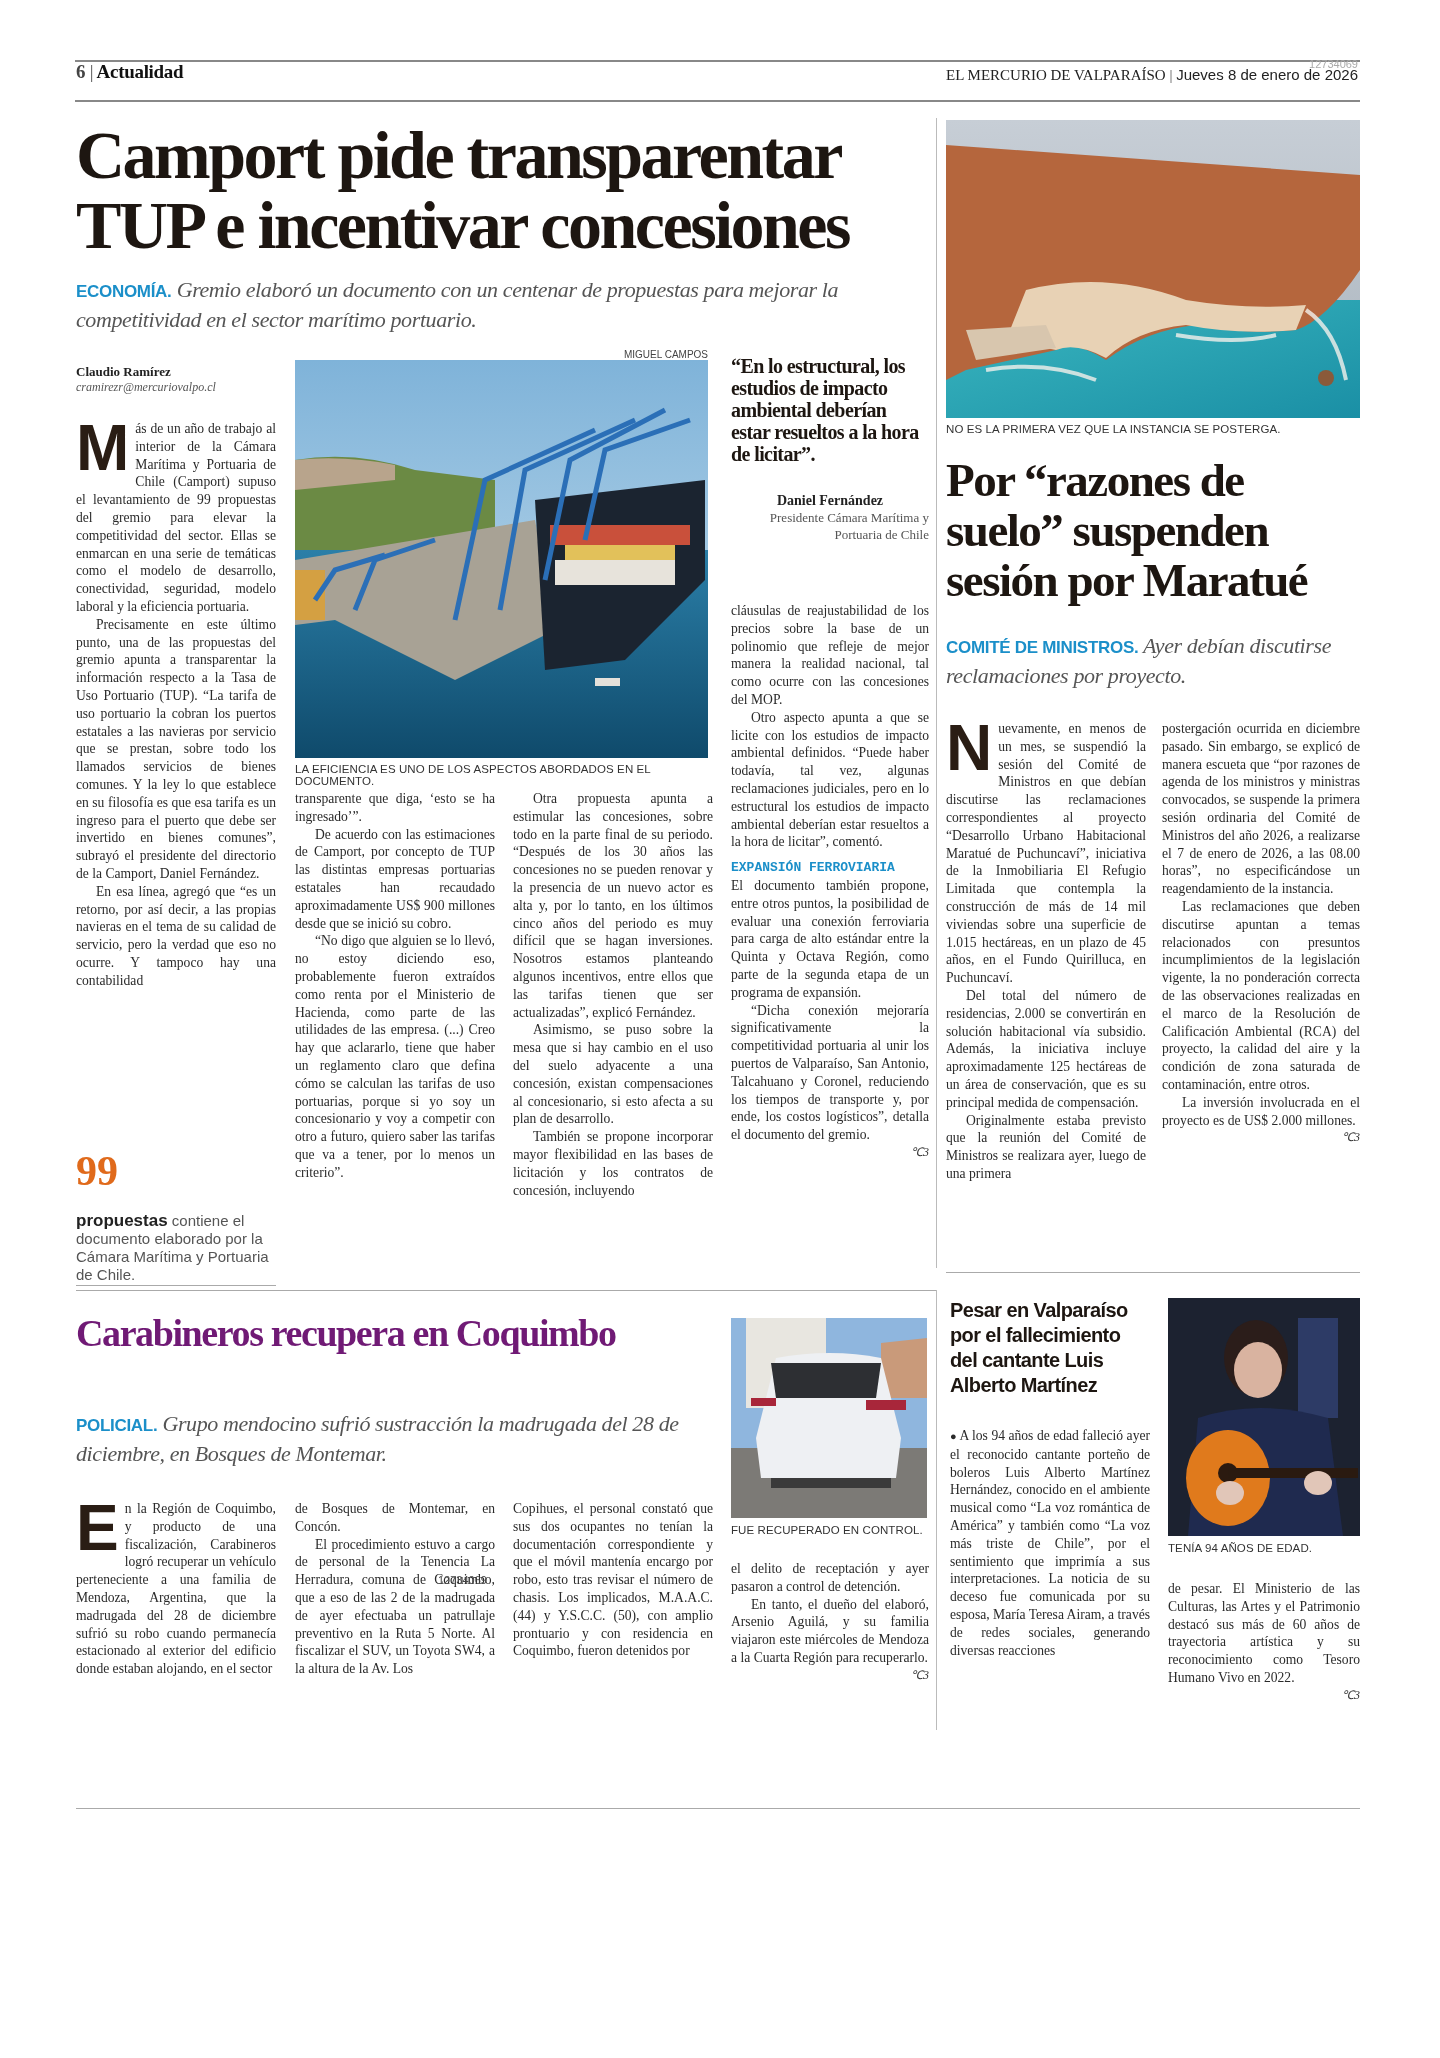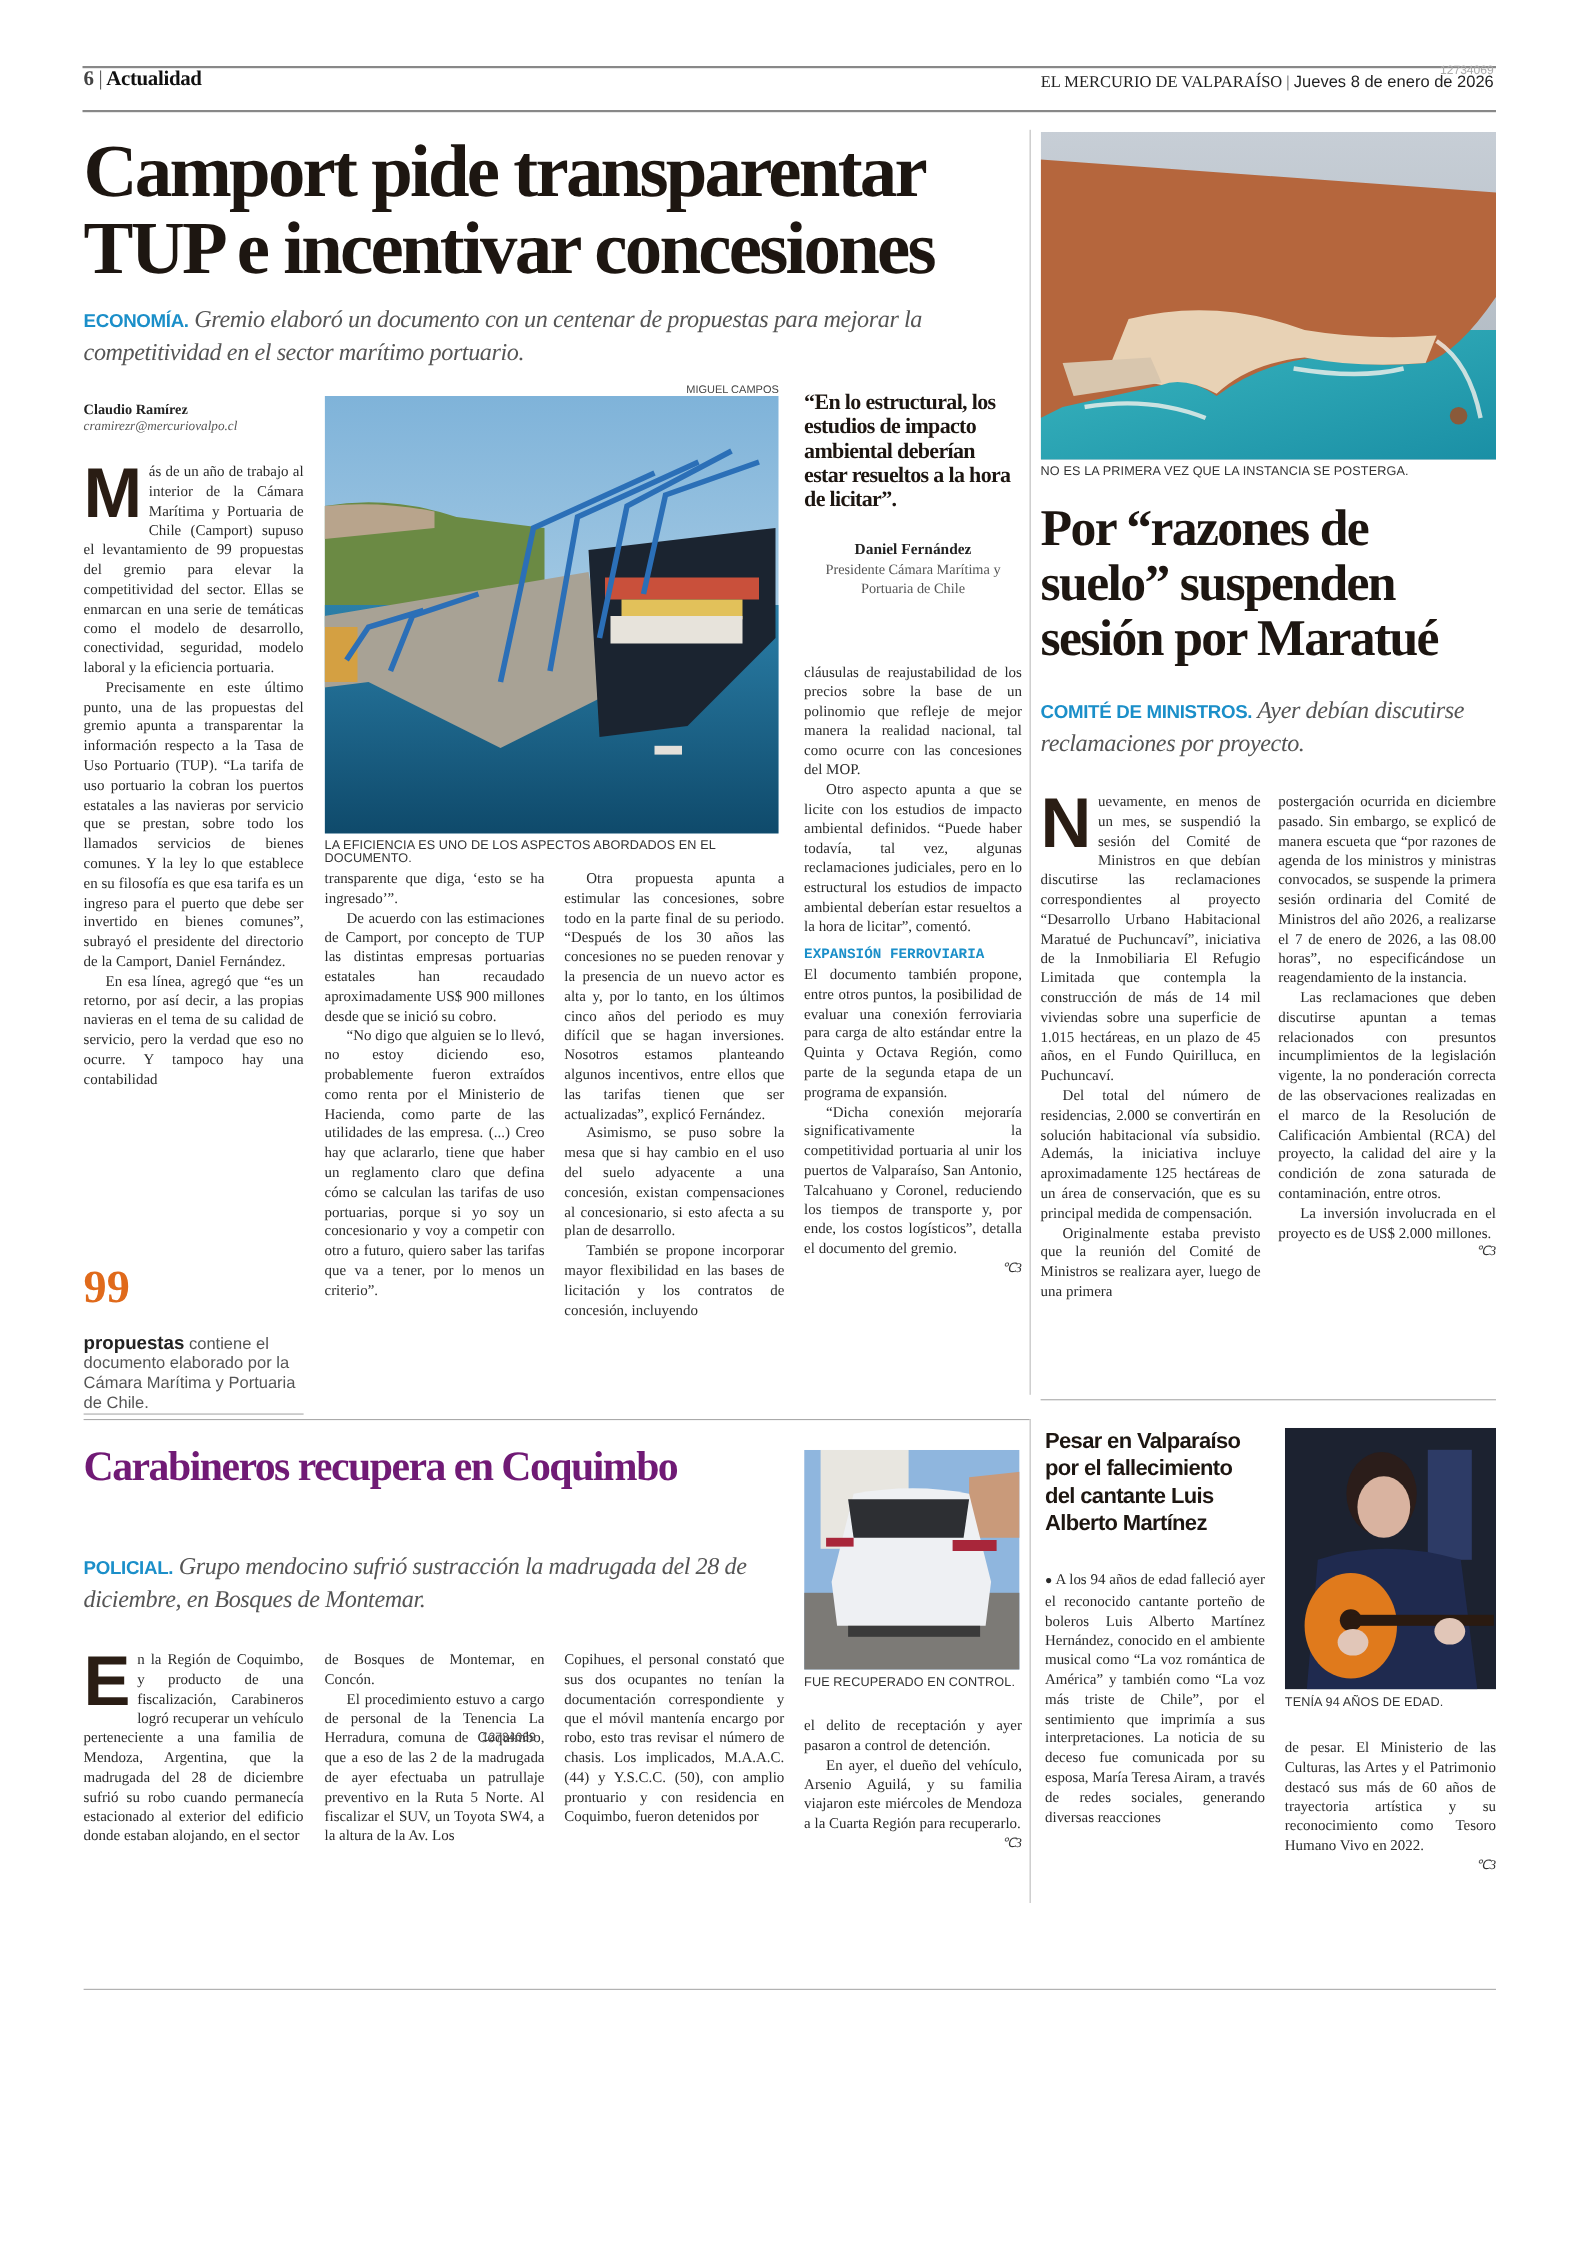--- a/index.html
+++ b/index.html
@@ -22,21 +22,21 @@
 .byname{font-family:"Liberation Serif",serif;font-weight:bold;font-size:13px;color:#222}
 .bymail{font-family:"Liberation Serif",serif;font-style:italic;font-size:12px;color:#555}
 .body{font-family:"Liberation Serif",serif;font-size:13.6px;line-height:17.8px;color:#2a2a2a;text-align:justify;hyphens:auto}
 .body p{text-indent:20px}
 .body p.first{text-indent:0}
 .drop{float:left;font-family:"Liberation Sans",sans-serif;font-weight:bold;font-size:64px;line-height:52px;color:#2a1d14;margin:2px 6px 0 0;height:52px}
 .caption{font-family:"Liberation Sans",sans-serif;font-size:11.5px;color:#333;letter-spacing:.1px}
 .credit{font-family:"Liberation Sans",sans-serif;font-size:10px;color:#444;text-align:right}
 .pull{font-family:"Liberation Serif",serif;font-weight:bold;font-size:20px;line-height:22px;color:#1d1611;letter-spacing:-.6px}
 .pullname{font-family:"Liberation Serif",serif;font-weight:bold;font-size:14px;color:#222;text-align:center}
-.pullrole{font-family:"Liberation Serif",serif;font-size:13px;color:#555;text-align:center;line-height:17px}
+.pullrole{font-family:"Liberation Serif",serif;font-size:13px;color:#555;text-align:right;line-height:17px}
 .bignum{font-family:"Liberation Serif",serif;font-weight:bold;font-size:42px;color:#e06a1b;line-height:42px}
 .stat{font-family:"Liberation Sans",sans-serif;font-size:15px;line-height:18px;color:#555}
 .stat b{color:#222;font-size:17px}
 .subhead{font-family:Liberation Mono, monospace;font-weight:bold;font-size:13px;color:#1b8fc9;margin-top:8px}
 .endmark{float:right;font-family:"Liberation Serif",serif;font-style:italic;font-size:12px;color:#333}
 .photo{position:absolute;overflow:hidden}
 </style>
 </head>
 <body>
 
@@ -226,21 +226,21 @@
     <path d="M25 120 L45 40 Q100 30 150 40 L170 120 L165 160 L30 160Z" fill="#eef0f3"></path>
     <path d="M40 45 L150 45 L145 80 L45 80Z" fill="#2d2f33"></path>
     <rect x="20" y="80" width="25" height="8" fill="#a8263a"></rect>
     <rect x="135" y="82" width="40" height="10" fill="#a8263a"></rect>
     <rect x="40" y="160" width="120" height="10" fill="#3a3a3a"></rect>
   </svg>
 </div>
 <div class="abs caption" style="left:731px;top:1524px;width:200px">FUE RECUPERADO EN CONTROL.</div>
 <div class="abs body" style="left:731px;top:1560px;width:198px">
   <p class="first">el delito de receptación y ayer pasaron a control de detención.</p>
-  <p>En ayer, el dueño del vehículo, Arsenio Aguilá, y su familia viajaron este miércoles de Mendoza a la Cuarta Región para recuperarlo.</p>
+  <p>En tanto, el dueño del elaboró, Arsenio Aguilá, y su familia viajaron este miércoles de Mendoza a la Cuarta Región para recuperarlo.</p>
   <span class="endmark">℃3</span>
 </div>
 
 <div class="vrule" style="left:936px;top:1290px;height:440px"></div>
 
 <div class="abs hl4" style="left:950px;top:1298px;width:200px">Pesar en Valparaíso por el fallecimiento del cantante Luis Alberto Martínez</div>
 <div class="abs body" style="left:950px;top:1427px;width:200px">
   <p class="first"><span style="font-size:11px">●</span> <span>A los 94 años de edad falleció ayer el reconocido cantante porteño de boleros Luis Alberto Martínez Hernández, conocido en el ambiente musical como “La voz romántica de América” y también como “La voz más triste de Chile”, por el sentimiento que imprimía a sus interpretaciones. La noticia de su deceso fue comunicada por su esposa, María Teresa Airam, a través de redes sociales, generando diversas reacciones</span></p>
 </div>
 <div class="photo" style="left:1168px;top:1298px;width:192px;height:238px">

